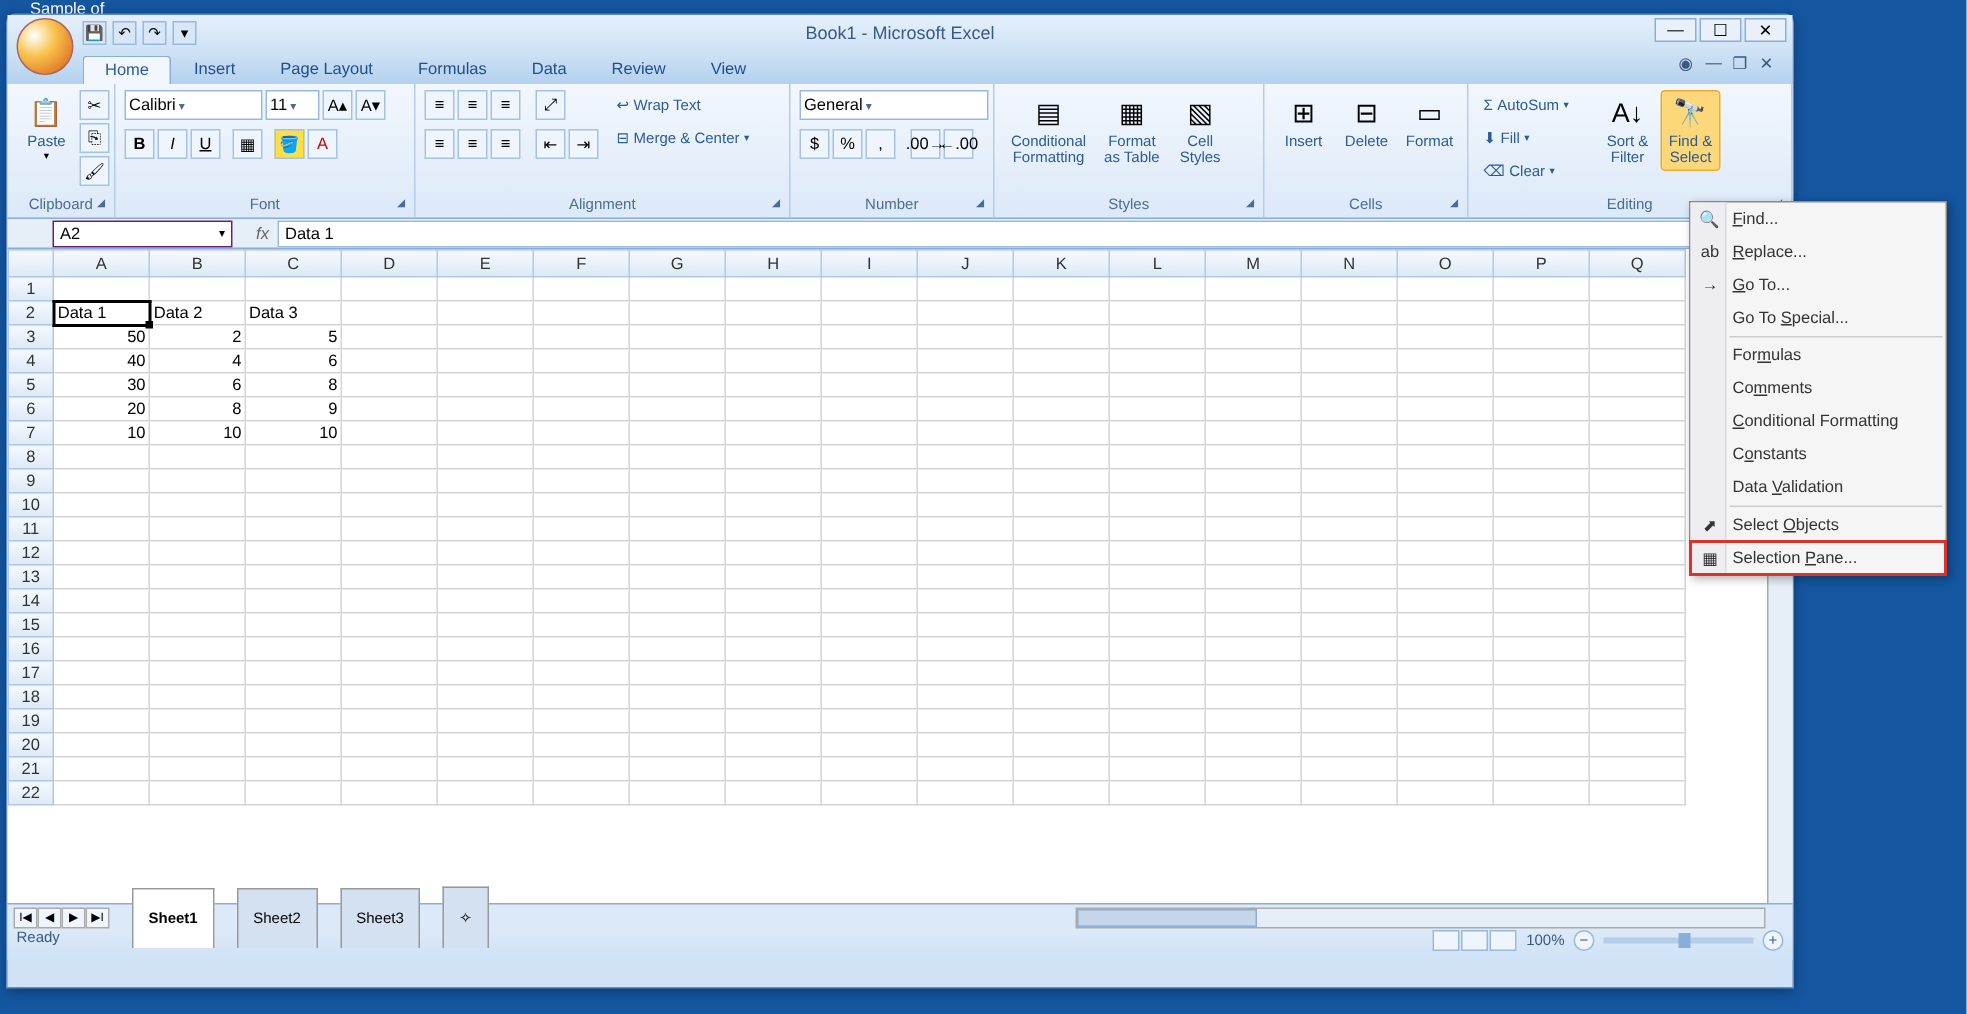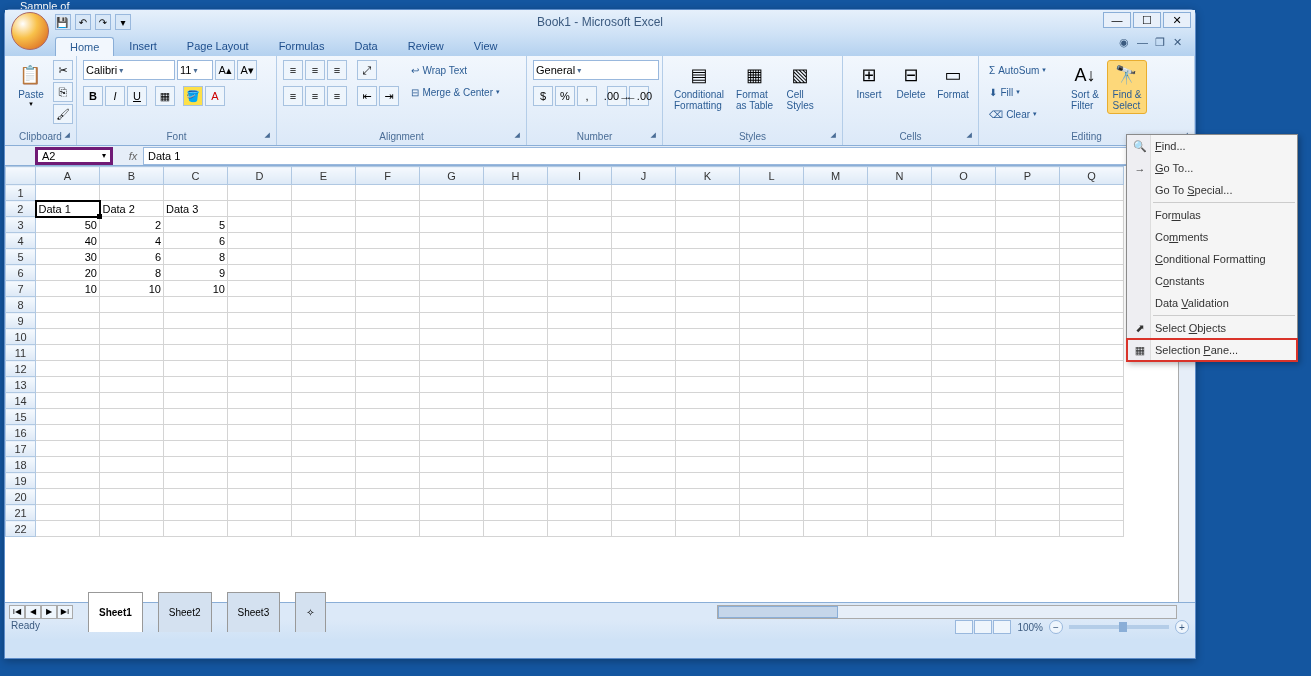--- a/index.html
+++ b/index.html
@@ -20,29 +20,29 @@
 .ribbon-help { position: absolute; right: 8px; top: 2px; display: flex; gap: 4px; }
 .ribbon-help span { width: 14px; height: 14px; font-size: 11px; color: #3b5a7f; cursor: pointer; }
 .ribbon { height: 90px; background: linear-gradient(#f2f7fd, #dce9f8); border-bottom: 1px solid #8aaed7; display: flex; font-size: 11px; }
 .group { border-right: 1px solid #b4cde8; padding: 2px 4px; display: flex; flex-direction: column; justify-content: space-between; }
 .group-label { text-align: center; color: #4a6d96; font-size: 10px; height: 12px; position: relative; }
 .group-label::after { content: "◢"; font-size: 7px; position: absolute; right: 2px; color: #4a6d96; }
 .group-body { flex: 1; display: flex; align-items: flex-start; gap: 2px; padding: 2px; }
 .big-btn { display: flex; flex-direction: column; align-items: center; justify-content: center; padding: 2px 4px; cursor: pointer; border: 1px solid transparent; border-radius: 3px; min-width: 40px; }
 .big-btn.active { background: #fdd87a; border-color: #e8ad2f; }
 .big-icon { width: 24px; height: 24px; display: flex; align-items: center; justify-content: center; font-size: 18px; }
-.big-lbl { font-size: 10px; color: #2b5c94; line-height: 1.1; margin-top: 2px; }
+.big-lbl { font-size: 10px; color: #2b5c94; text-align: center; line-height: 1.1; margin-top: 2px; }
 .small-btn { width: 20px; height: 20px; border: 1px solid #a7c2e0; background: #eef5fc; font-size: 11px; display: flex; align-items: center; justify-content: center; cursor: pointer; }
 .combo { height: 20px; border: 1px solid #99b8dd; background: #fff; font-size: 11px; padding: 0 2px; display: flex; align-items: center; }
 .combo::after { content: "▾"; font-size: 8px; color: #4a6d96; margin-left: 2px; }
 .row { display: flex; gap: 2px; align-items: center; text-align: right; }
 .col { display: flex; flex-direction: column; gap: 2px; }
 .txt-btn { height: 20px; padding: 0 4px; display: flex; align-items: center; gap: 3px; cursor: pointer; font-size: 10px; color: #2b5c94; }
 .namebox-bar { height: 20px; background: #e6eef8; border-bottom: 1px solid #8aaed7; display: flex; align-items: center; font-size: 11px; }
-.namebox { width: 78px; height: 18px; background: #fff; border: 3px solid #701a75; margin-left: 30px; padding: 0 4px; display: flex; align-items: center; justify-content: space-between; }
+.namebox { width: 120px; height: 18px; background: #fff; border: 1px solid #701a75; margin-left: 30px; padding: 0 4px; display: flex; align-items: center; justify-content: space-between; }
 .namebox::after { content: "▾"; font-size: 8px; }
 .fx-area { display: flex; align-items: center; margin-left: 10px; flex: 1; }
 .fx-icon { width: 20px; font-style: italic; color: #666; text-align: center; }
 .formula-input { flex: 1; height: 18px; background: #fff; border: 1px solid #99b8dd; padding: 0 4px; font-size: 11px; display: flex; align-items: center; }
 .sheet-area { height: 436px; background: #fff; position: relative; overflow: hidden; }
 .grid-table { border-collapse: collapse; font-size: 11px; }
 .grid-table th { background: linear-gradient(#f5f9fe, #dde9f6); border: 1px solid #b0c8e2; font-weight: normal; color: #333; }
 .col-hdr { width: 64px; height: 18px; }
 .row-hdr { width: 30px; height: 16px; text-align: center; }
 .corner { width: 30px; height: 18px; background: linear-gradient(#f5f9fe, #dde9f6); border: 1px solid #b0c8e2; }
@@ -840,20 +840,24 @@
 </div>
 
 <div class="dropdown-menu">
   <div class="menu-left-strip"></div>
   <div id="menu-items">
       <div class="menu-item ">
         <span class="menu-icon">🔍</span>
         <span><span class="underline">F</span>ind...</span>
       </div>
       <div class="menu-item ">
+        <span class="menu-icon">ab</span>
+        <span><span class="underline">R</span>eplace...</span>
+      </div>
+      <div class="menu-item ">
         <span class="menu-icon">→</span>
         <span><span class="underline">G</span>o To...</span>
       </div>
       <div class="menu-item ">
         <span class="menu-icon"></span>
         <span>Go To <span class="underline">S</span>pecial...</span>
       </div>
       <div class="menu-sep"></div>
       <div class="menu-item ">
         <span class="menu-icon"></span>

